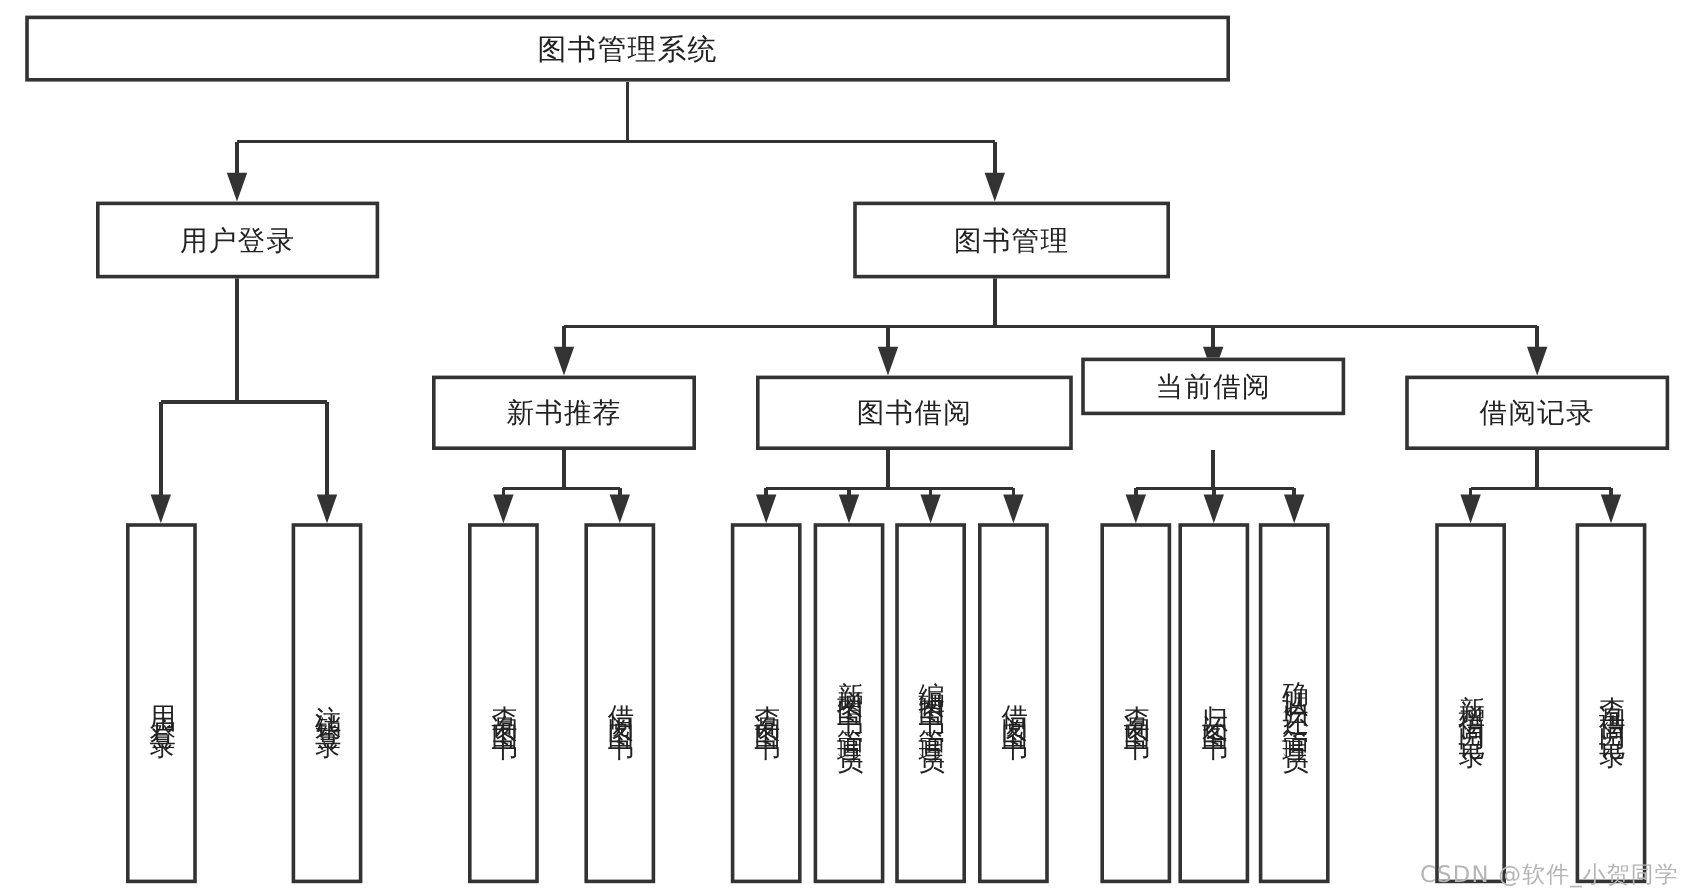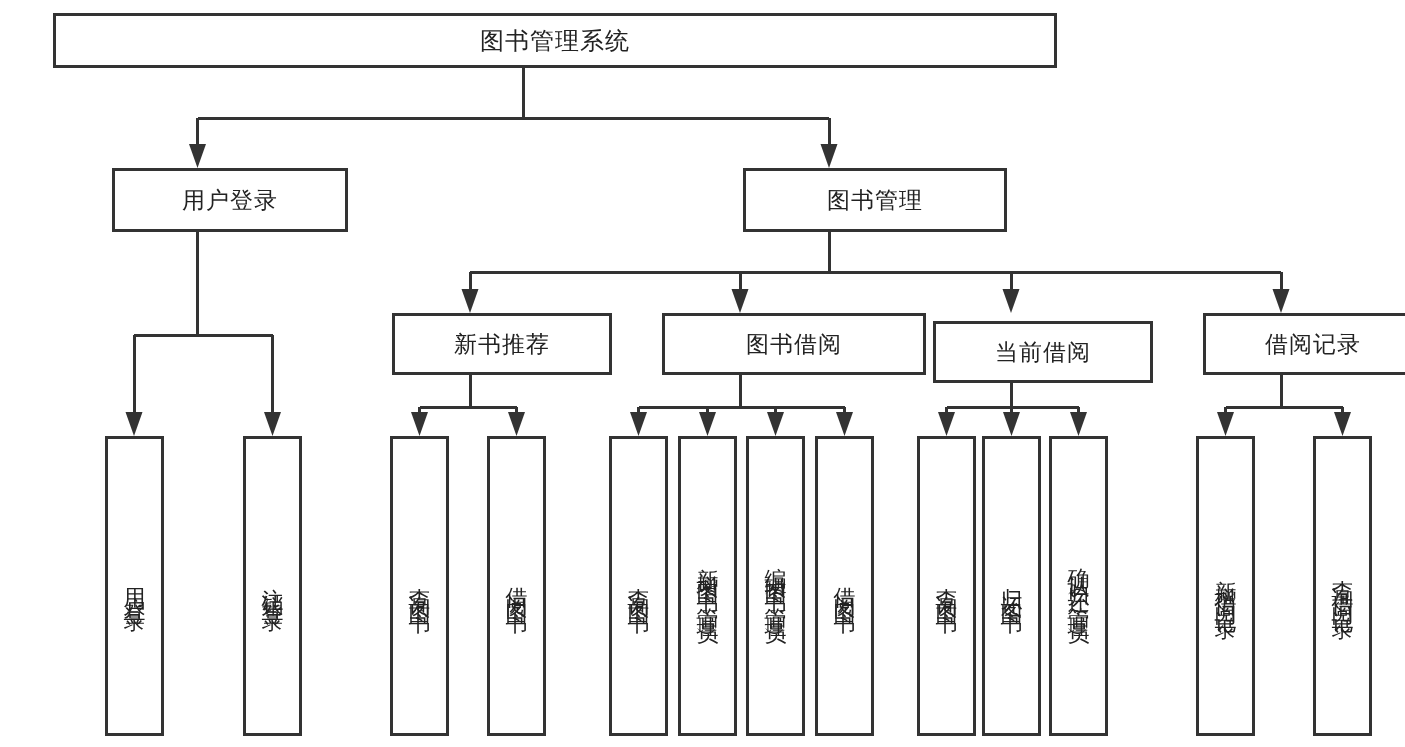--- a/index.html
+++ b/index.html
@@ -23,39 +23,38 @@
     position:absolute;
     background:#fff;
     border:3px solid var(--line);
     display:flex;align-items:center;justify-content:center;
     color:var(--text);
   }
   .hbox{
     font-size:23px;
     letter-spacing:1px;
     white-space:nowrap;
-    margin-left:32px;
   }
   .vbox{
     top:436px;height:300px;width:59px;
     writing-mode:vertical-rl;
     text-orientation:mixed;
     font-size:22px;
     letter-spacing:8px;
     line-height:1;
   }
   
   .n-system{left:21px;top:13px;width:1004px;height:55px;font-size:24px;}
   
   .n-user-login-group{left:80px;top:168px;width:236px;height:64px;}
   .n-book-mgmt{left:711px;top:168px;width:264px;height:64px;}
   
   .n-new-books{left:360px;top:313px;width:220px;height:62px;}
   .n-book-borrow{left:630px;top:313px;width:264px;height:62px;}
-  .n-current-borrow{left:901px;top:321px;width:220px;height:62px;}
+  .n-current-borrow{left:901px;top:298px;width:220px;height:48px;}
   .n-borrow-records{left:1171px;top:313px;width:220px;height:62px;}
   
   .n-login{left:105px;}
   .n-logout{left:243px;}
   .n-nb-query{left:390px;}
   .n-nb-borrow{left:487px;}
   .n-bb-query{left:609px;}
   .n-bb-add{left:678px;}
   .n-bb-edit{left:746px;}
   .n-bb-borrow{left:815px;}
@@ -145,13 +144,14 @@
   <div class="node vbox n-bb-edit">编辑图书（管理员）</div>
   <div class="node vbox n-bb-borrow">借阅图书</div>
 
   <div class="node vbox n-cb-query">查询图书</div>
   <div class="node vbox n-cb-return">归还图书</div>
   <div class="node vbox n-cb-confirm">确认归还（管理员）</div>
 
   <div class="node vbox n-br-add">新增借阅记录</div>
   <div class="node vbox n-br-query">查询借阅记录</div>
 
+  <div class="watermark">CSDN @软件_小贺同学</div>
 </div>
 
 </body></html>

